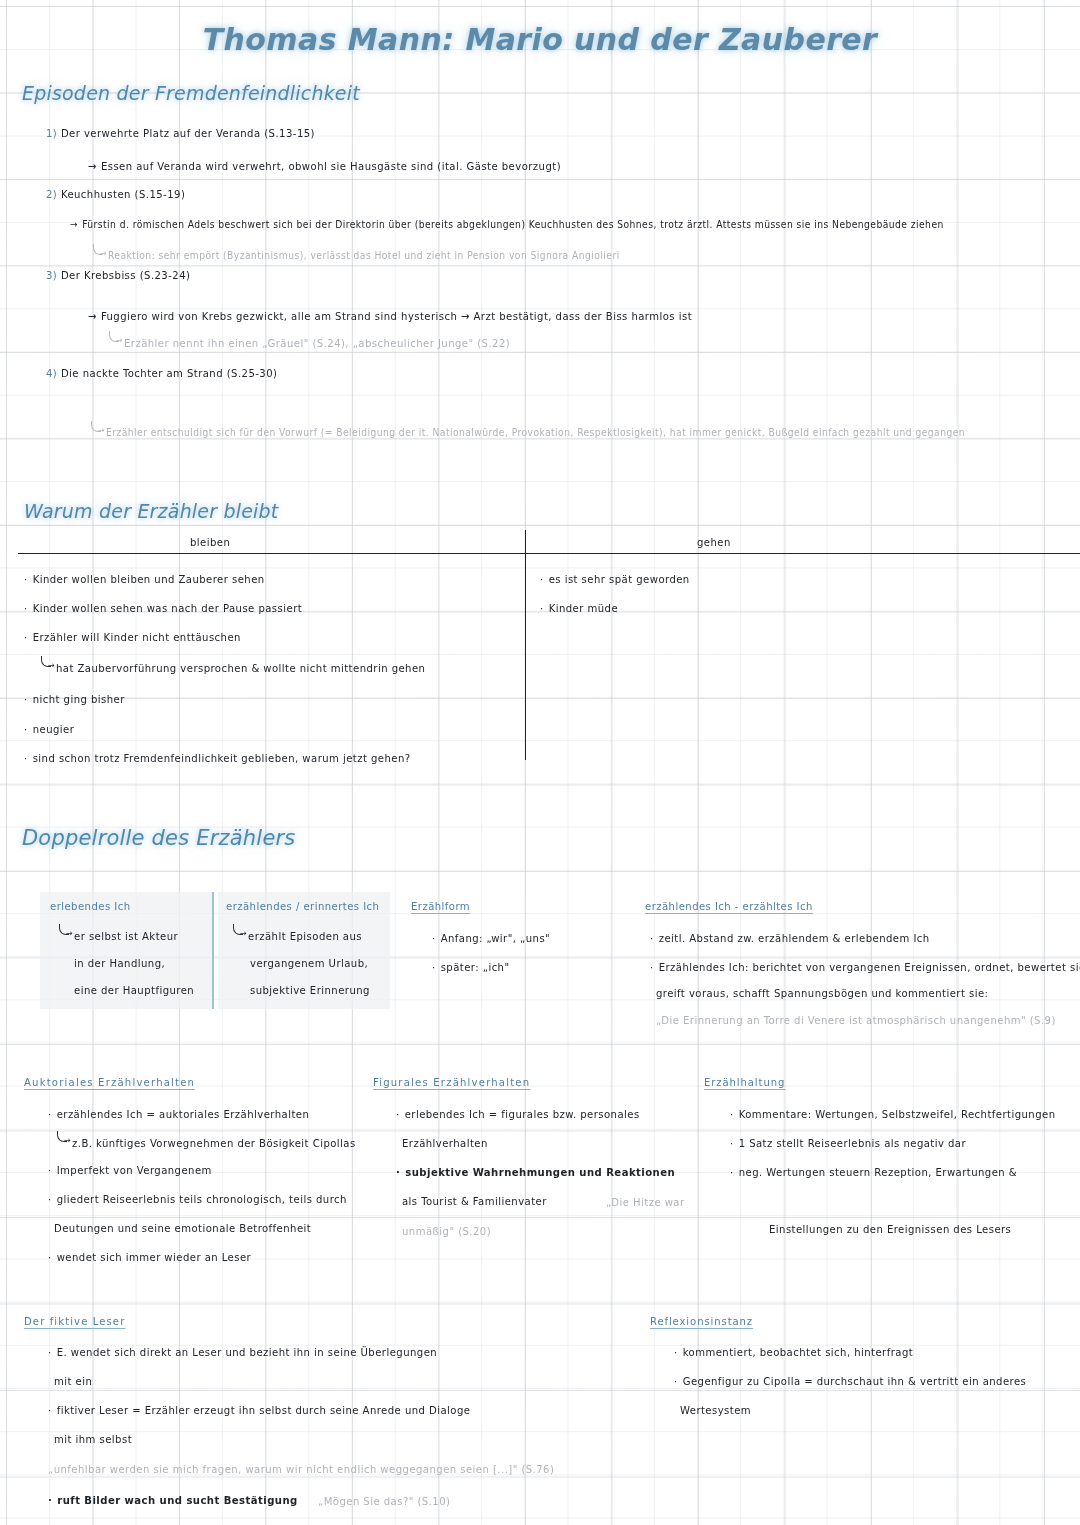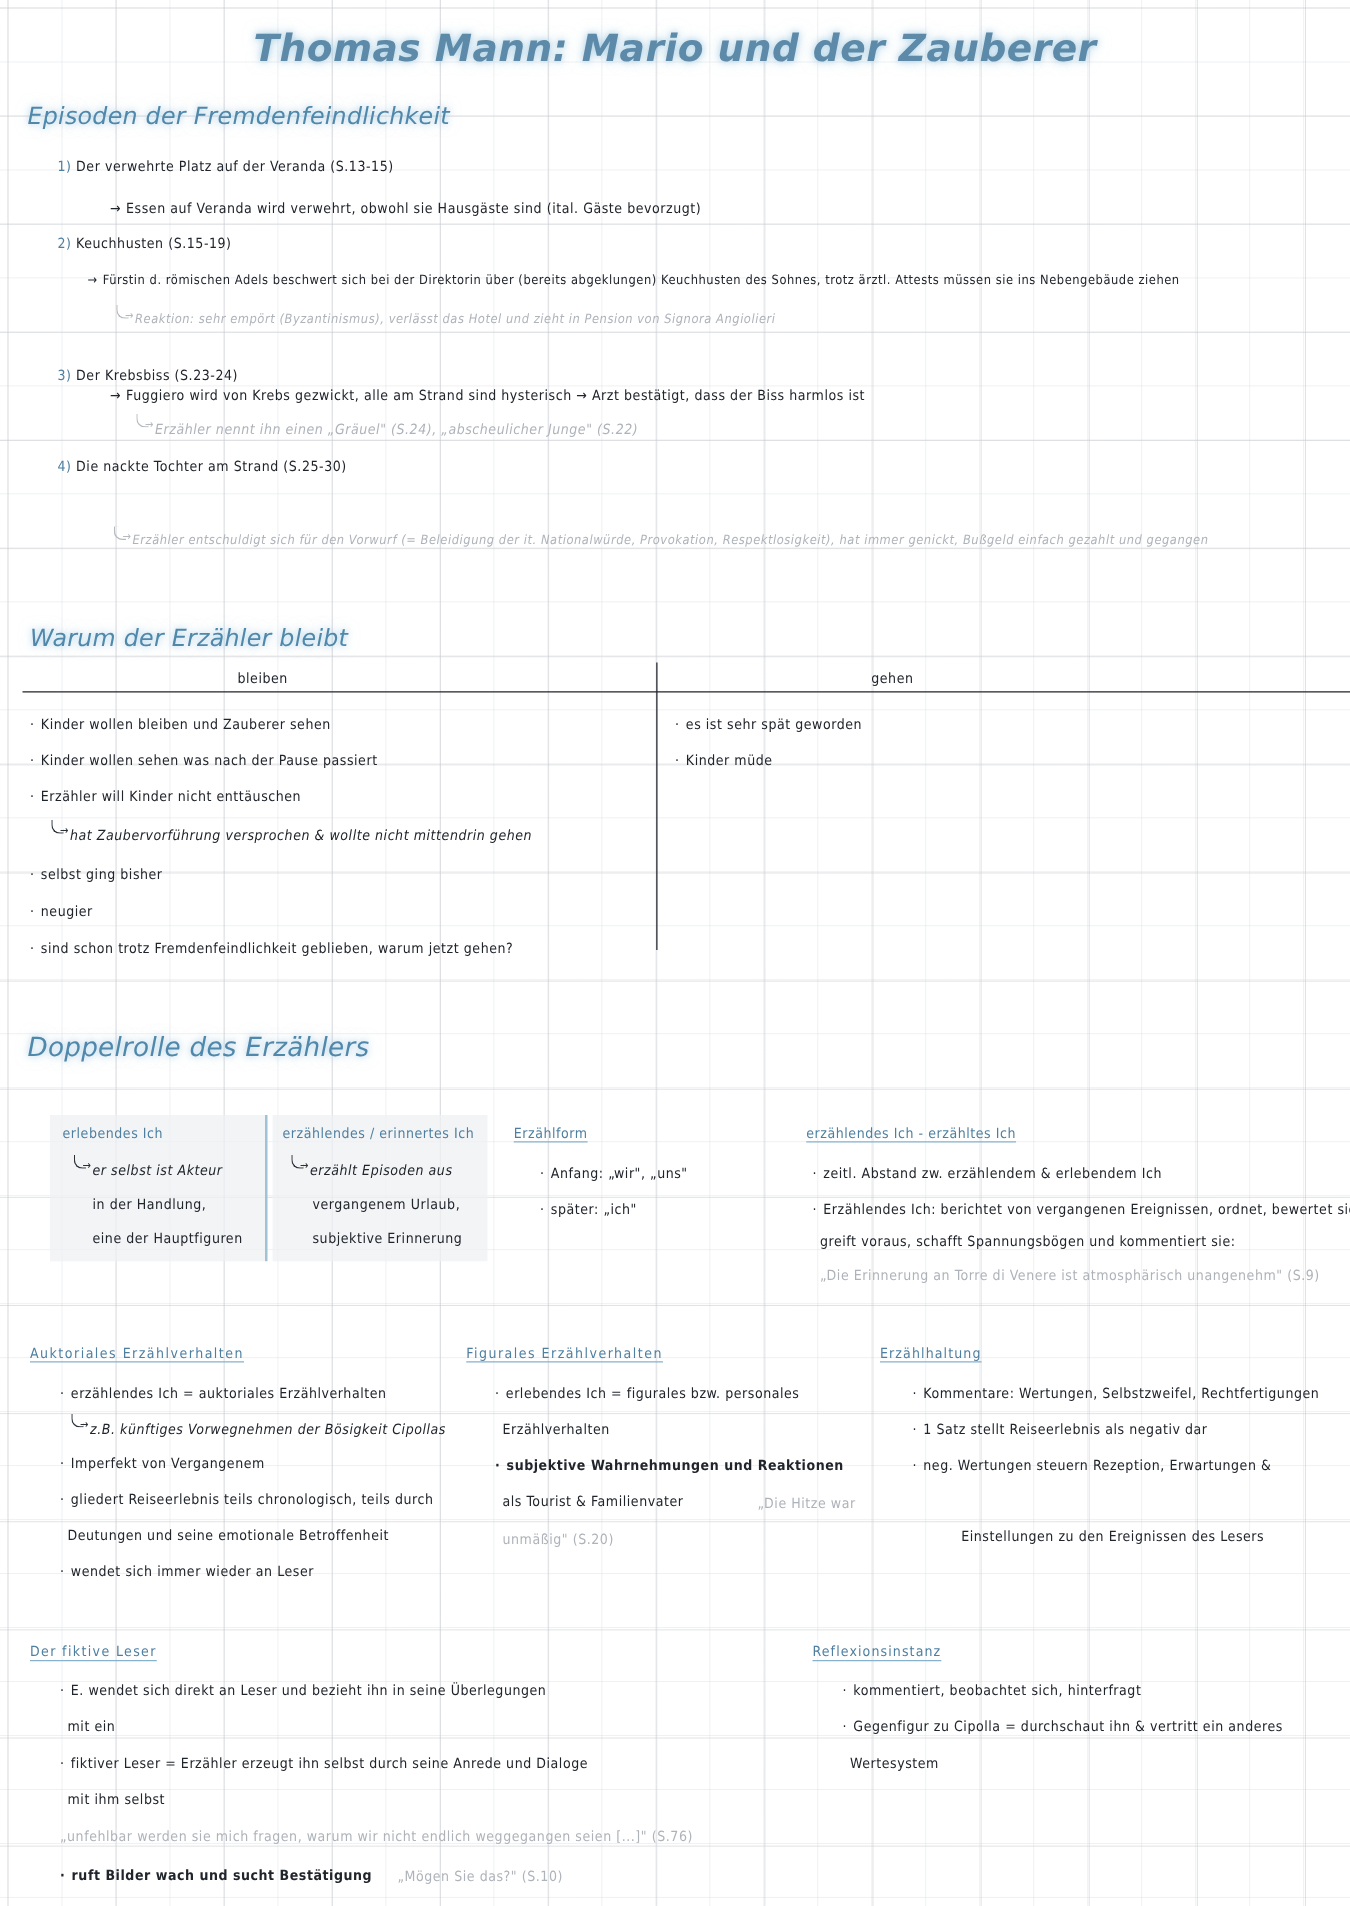--- a/index.html
+++ b/index.html
@@ -61,21 +61,21 @@
     text-decoration-color:#86b2cd;
     text-underline-offset:3px;
   }
   .num { color:#4e7fa0; }
 
   
   .abs { position:absolute; }
   .bullet::before { content:"·"; margin-right:5px; color:#20242b; }
   .arrow::before  { content:"→"; margin-right:4px; }
   .hook {
-    position:relative; padding-left:16px; display:inline-block;font-style:italic;
+    position:relative; padding-left:16px; display:inline-block;
   }
   .hook::before {
     content:"";
     position:absolute; left:1px; top:-6px;
     width:9px; height:10px;
     border-left:1.4px solid #6a6f77;
     border-bottom:1.4px solid #6a6f77;
     border-bottom-left-radius:7px;
   }
   .hook.dk::before { border-color:#2b3038; }
@@ -114,21 +114,21 @@
 
   <div class="abs hw" style="left:46px; top:188px;">
     <span class="num">2)</span>
     <span class="blue">Keuchhusten (S.15-19)</span>
   </div>
   <div class="abs hw arrow" style="left:70px; top:219px; font-size:10.2px;">Fürstin d. römischen Adels beschwert sich bei der Direktorin über (bereits abgeklungen) Keuchhusten des Sohnes, trotz ärztl. Attests müssen sie ins Nebengebäude ziehen</div>
   <div class="abs hw faint" style="left:92px; top:250px; font-size:10.2px;">
     <span class="hook lt">Reaktion: sehr empört (Byzantinismus), verlässt das Hotel und zieht in Pension von Signora Angiolieri</span>
   </div>
 
-  <div class="abs hw" style="left:46px; top:294px;">
+  <div class="abs hw" style="left:46px; top:269px;">
     <span class="num">3)</span>
     <span class="blue">Der Krebsbiss (S.23-24)</span>
   </div>
   <div class="abs hw arrow" style="left:88px; top:310px;">Fuggiero wird von Krebs gezwickt, alle am Strand sind hysterisch → Arzt bestätigt, dass der Biss harmlos ist</div>
   <div class="abs hw faint" style="left:108px; top:337px;">
     <span class="hook lt">Erzähler nennt ihn einen „Gräuel" (S.24), „abscheulicher Junge" (S.22)</span>
   </div>
 
   <div class="abs hw" style="left:46px; top:367px;">
     <span class="num">4)</span>
@@ -145,21 +145,21 @@
 
   <div class="abs hw" style="left:190px; top:536px;">bleiben</div>
   <div class="abs hw" style="left:697px; top:536px;">gehen</div>
 
   <div class="abs hw bullet" style="left:24px; top:573px;">Kinder wollen bleiben und Zauberer sehen</div>
   <div class="abs hw bullet" style="left:24px; top:602px;">Kinder wollen sehen was nach der Pause passiert</div>
   <div class="abs hw bullet" style="left:24px; top:631px;">Erzähler will Kinder nicht enttäuschen</div>
   <div class="abs hw" style="left:40px; top:662px;">
     <span class="hook dk">hat Zaubervorführung versprochen &amp; wollte nicht mittendrin gehen</span>
   </div>
-  <div class="abs hw bullet" style="left:24px; top:693px;">selbst ging bisher</div>
+  <div class="abs hw bullet" style="left:24px; top:693px;">nicht ging bisher</div>
   <div class="abs hw bullet" style="left:24px; top:723px;">neugier</div>
   <div class="abs hw bullet" style="left:24px; top:752px;">sind schon trotz Fremdenfeindlichkeit geblieben, warum jetzt gehen?</div>
 
   <div class="abs hw bullet" style="left:540px; top:573px;">es ist sehr spät geworden</div>
   <div class="abs hw bullet" style="left:540px; top:602px;">Kinder müde</div>
 
   <div class="abs h2" style="left:22px; top:826px; font-size:21px;">Doppelrolle des Erzählers</div>
 
   <div class="shade" style="left:40px; top:892px; width:172px; height:117px;"></div>
   <div class="shade" style="left:218px; top:892px; width:172px; height:117px;"></div>

